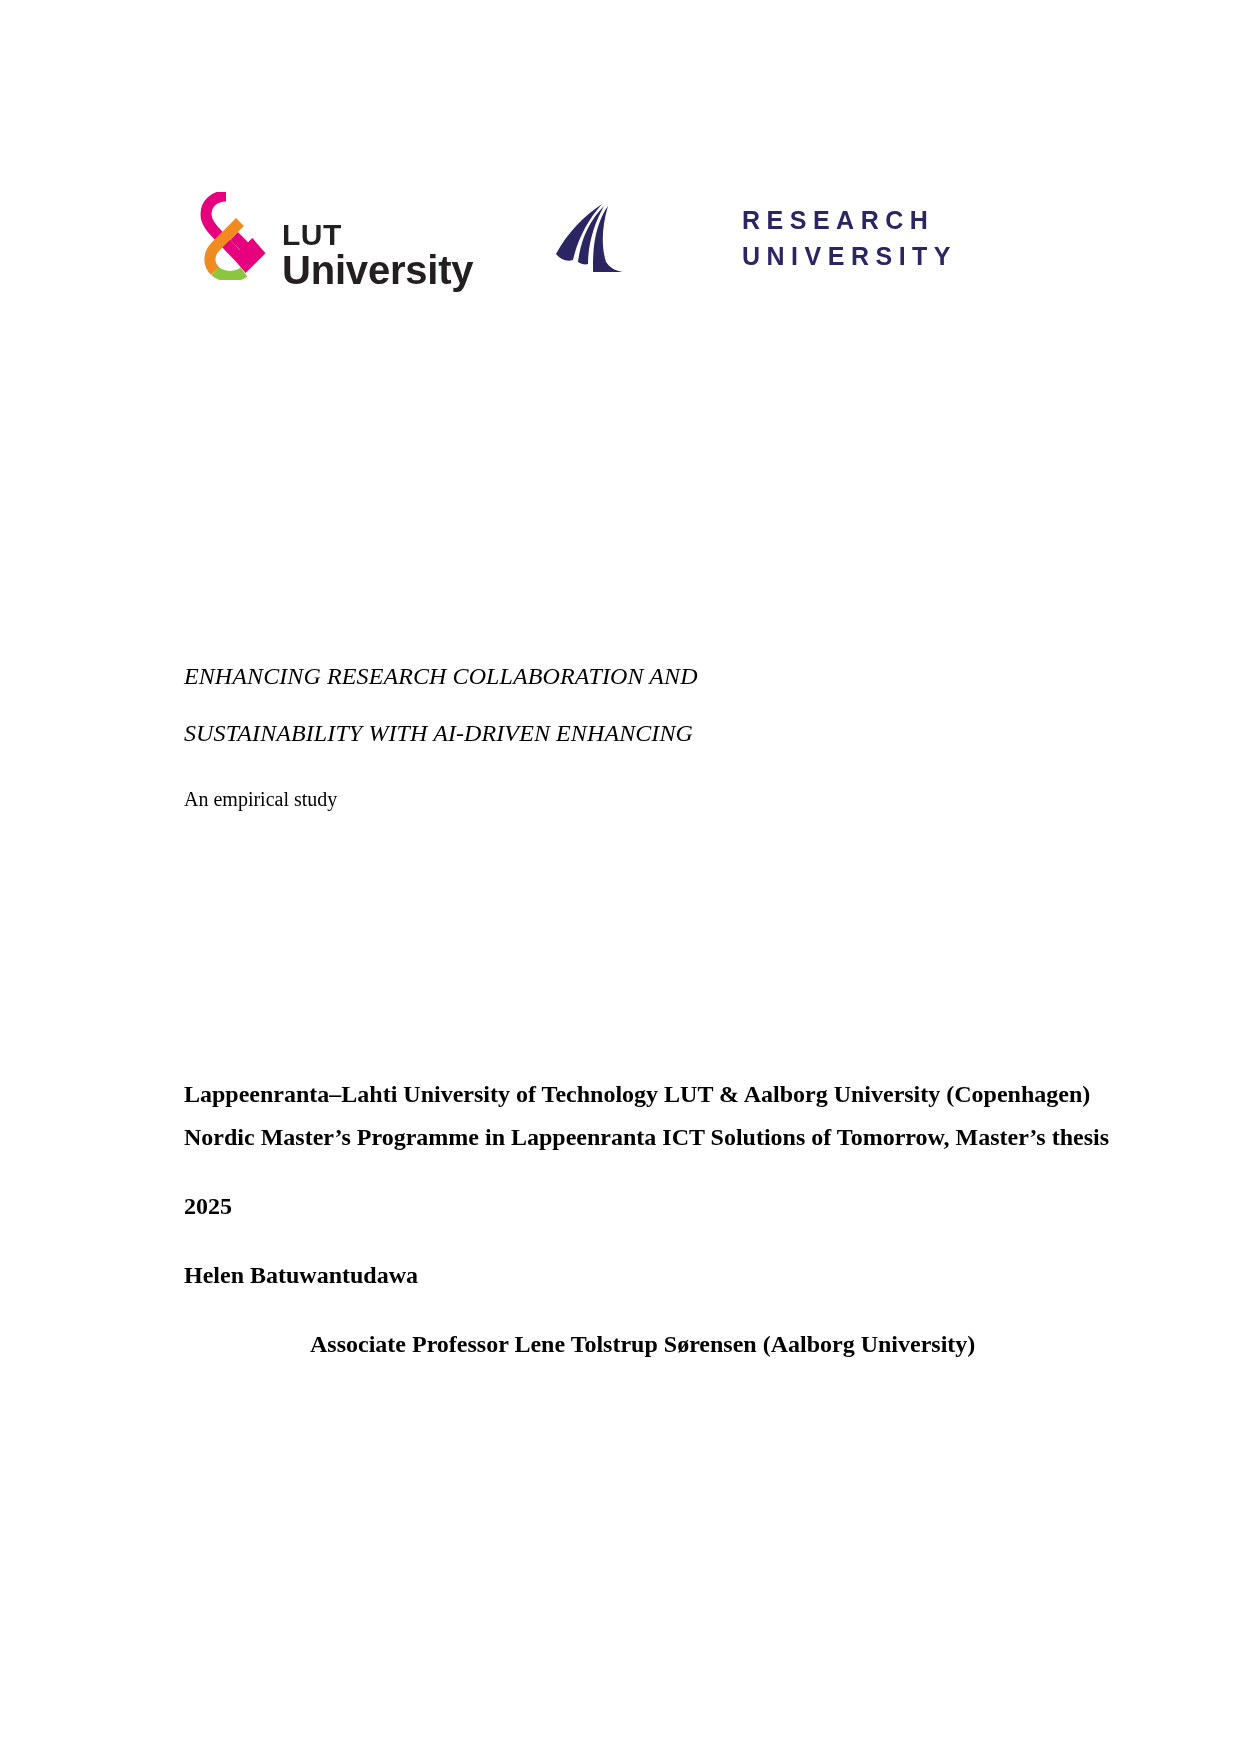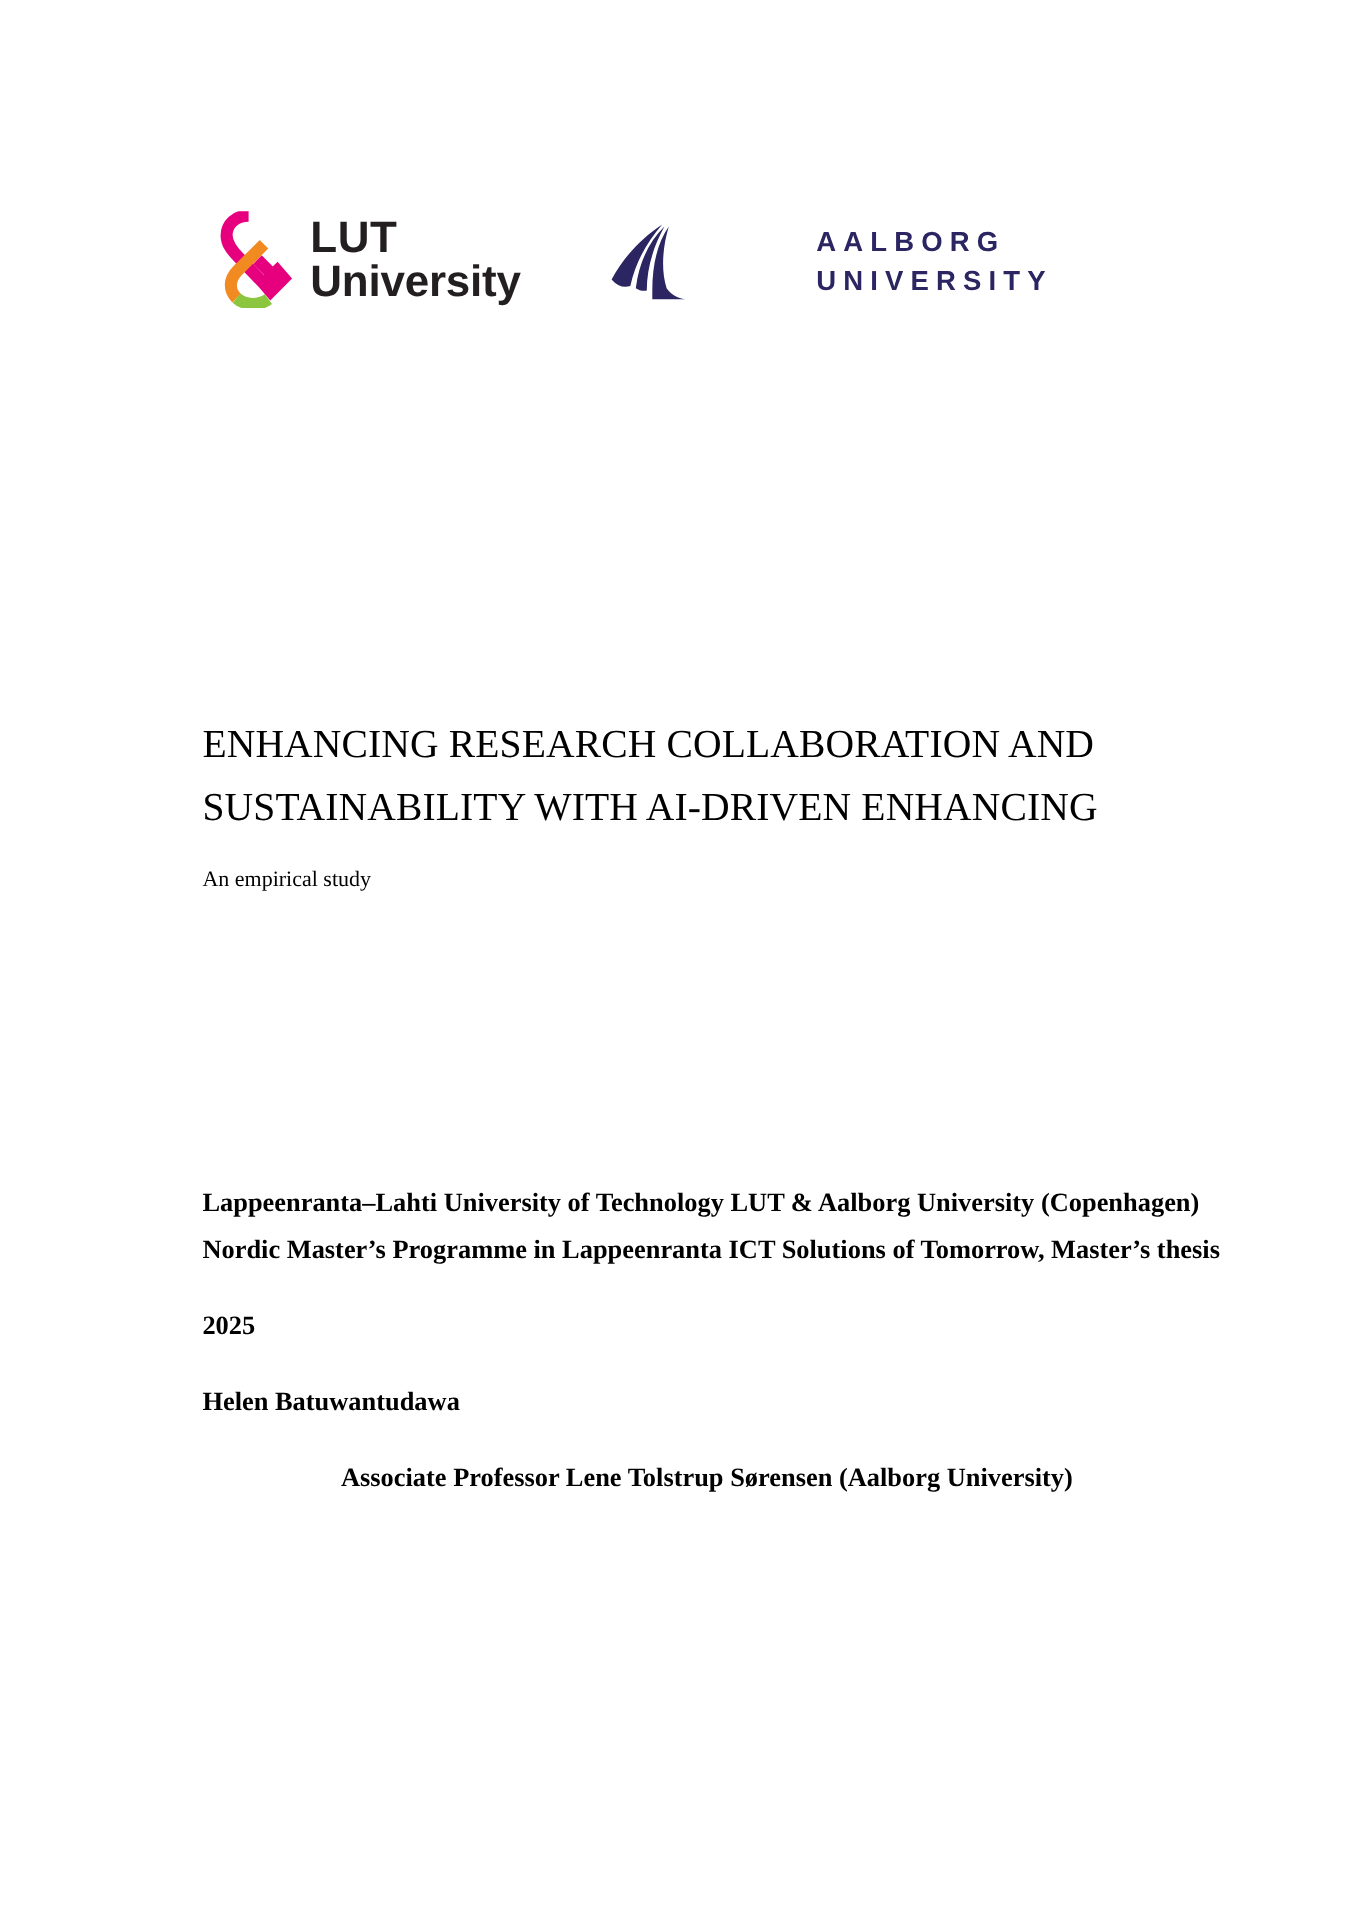--- a/index.html
+++ b/index.html
@@ -41,22 +41,23 @@
   .lut-wordmark {
     margin-left: 14px;
     margin-top: 4px;
     font-family: "Liberation Sans", "DejaVu Sans", sans-serif;
     font-weight: bold;
     color: #231f20;
     line-height: 1.0;
   }
   .lut-word-1 {
     display: block;
-    font-size: 40px;
+    font-size: 30px;
     letter-spacing: 0.5px;
+    margin-top: 24px;
   }
   .lut-word-2 {
     display: block;
     font-size: 40px;
     letter-spacing: -0.2px;
   }
 
   .aau-logo {
     position: absolute;
     left: 554px;
@@ -84,24 +85,25 @@
   }
 
   
   .title-block {
     position: absolute;
     left: 184px;
     top: 648px;
     width: 880px;
   }
   .title-line {
-    font-size: 36px;
+    font-size: 24px;
     line-height: 57px;
     letter-spacing: 0.1px;
     white-space: nowrap;
+    font-style: italic;
   }
   .subtitle {
     margin-top: 20px;
     font-size: 20px;
     line-height: 34px;
   }
 
   
   .meta-block {
     position: absolute;
@@ -150,21 +152,21 @@
       <svg class="aau-mark" viewBox="0 0 82 72">
 
         <path d="M2 52 C14 30 30 14 48 2 C34 18 24 36 19 58 C13 60 7 58 2 52 Z" fill="#2b2562"></path>
 
         <path d="M24 60 C27 36 36 18 50 4 C40 22 34 42 34 62 C31 63 27 62 24 60 Z" fill="#2b2562"></path>
 
         <path d="M39 62 C39 38 44 18 54 4 C48 24 47 44 52 60
                  C56 66 62 69 69 70 L39 70 Z" fill="#2b2562"></path>
       </svg>
       <span class="aau-wordmark">
-        <span class="aau-word-1">AALBORG</span>
+        <span class="aau-word-1">RESEARCH</span>
         <span class="aau-word-2">UNIVERSITY</span>
       </span>
     </div>
   </div>
 
   <div class="title-block">
     <div class="title-line">ENHANCING RESEARCH COLLABORATION AND</div>
     <div class="title-line">SUSTAINABILITY WITH AI-DRIVEN ENHANCING</div>
     <div class="subtitle">An empirical study</div>
   </div>

